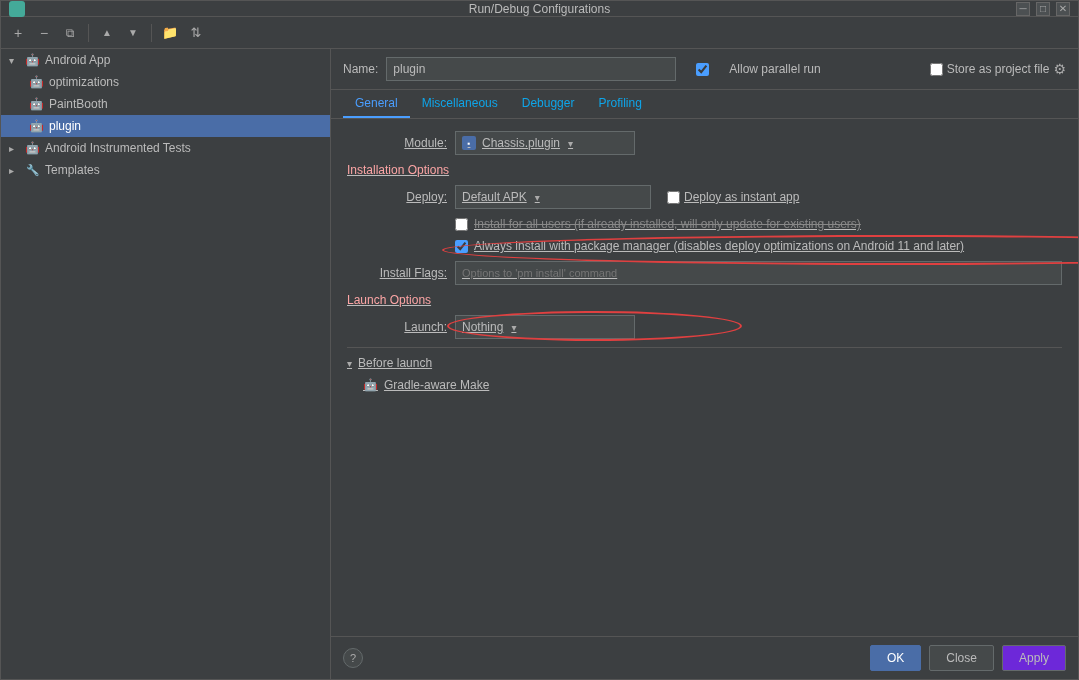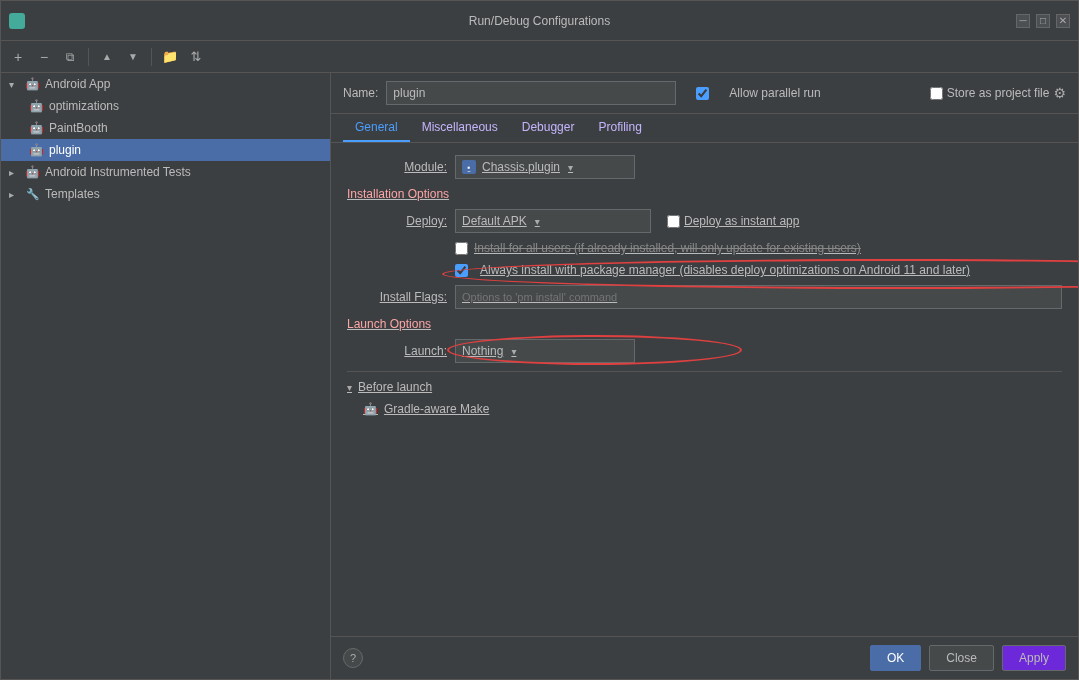--- a/index.html
+++ b/index.html
@@ -15,21 +15,21 @@
     .window {
       width: 1079px;
       height: 680px;
       background: #3c3f41;
       border: 1px solid #555;
       display: flex;
       flex-direction: column;
     }
     .title-bar {
       background: #3c3f41;
-      height: 40px;
+      height: 16px;
       display: flex;
       align-items: center;
       justify-content: center;
       border-bottom: 1px solid #555;
       position: relative;
       flex-shrink: 0;
     }
     .title-bar-text {
       color: #bbbbbb;
       font-size: 12px;
@@ -178,21 +178,21 @@
     }
     .tabs {
       display: flex;
       border-bottom: 1px solid #555;
       padding: 0 12px;
       flex-shrink: 0;
     }
     .tab {
       padding: 6px 12px;
       cursor: pointer;
-      color: #c4b5fd;
+      color: #0ea5e9;
       font-size: 12px;
       border-bottom: 2px solid transparent;
     }
     .tab.active {
       color: #4a9eff;
       border-bottom: 2px solid #4a9eff;
     }
     .config-body {
       flex: 1;
       padding: 12px 16px;
@@ -270,21 +270,21 @@
       padding: 0 6px;
       font-size: 11px;
     }
     .launch-dropdown {
       width: 180px;
     }
     .always-install-row {
       position: relative;
       display: flex;
       align-items: center;
-      gap: 12px;
+      gap: 6px;
       margin-bottom: 8px;
       padding-left: 108px;
     }
     .red-oval-1 {
       position: absolute;
       left: 95px;
       top: -4px;
       width: 910px;
       height: 30px;
       border: 2px solid #e04040;

